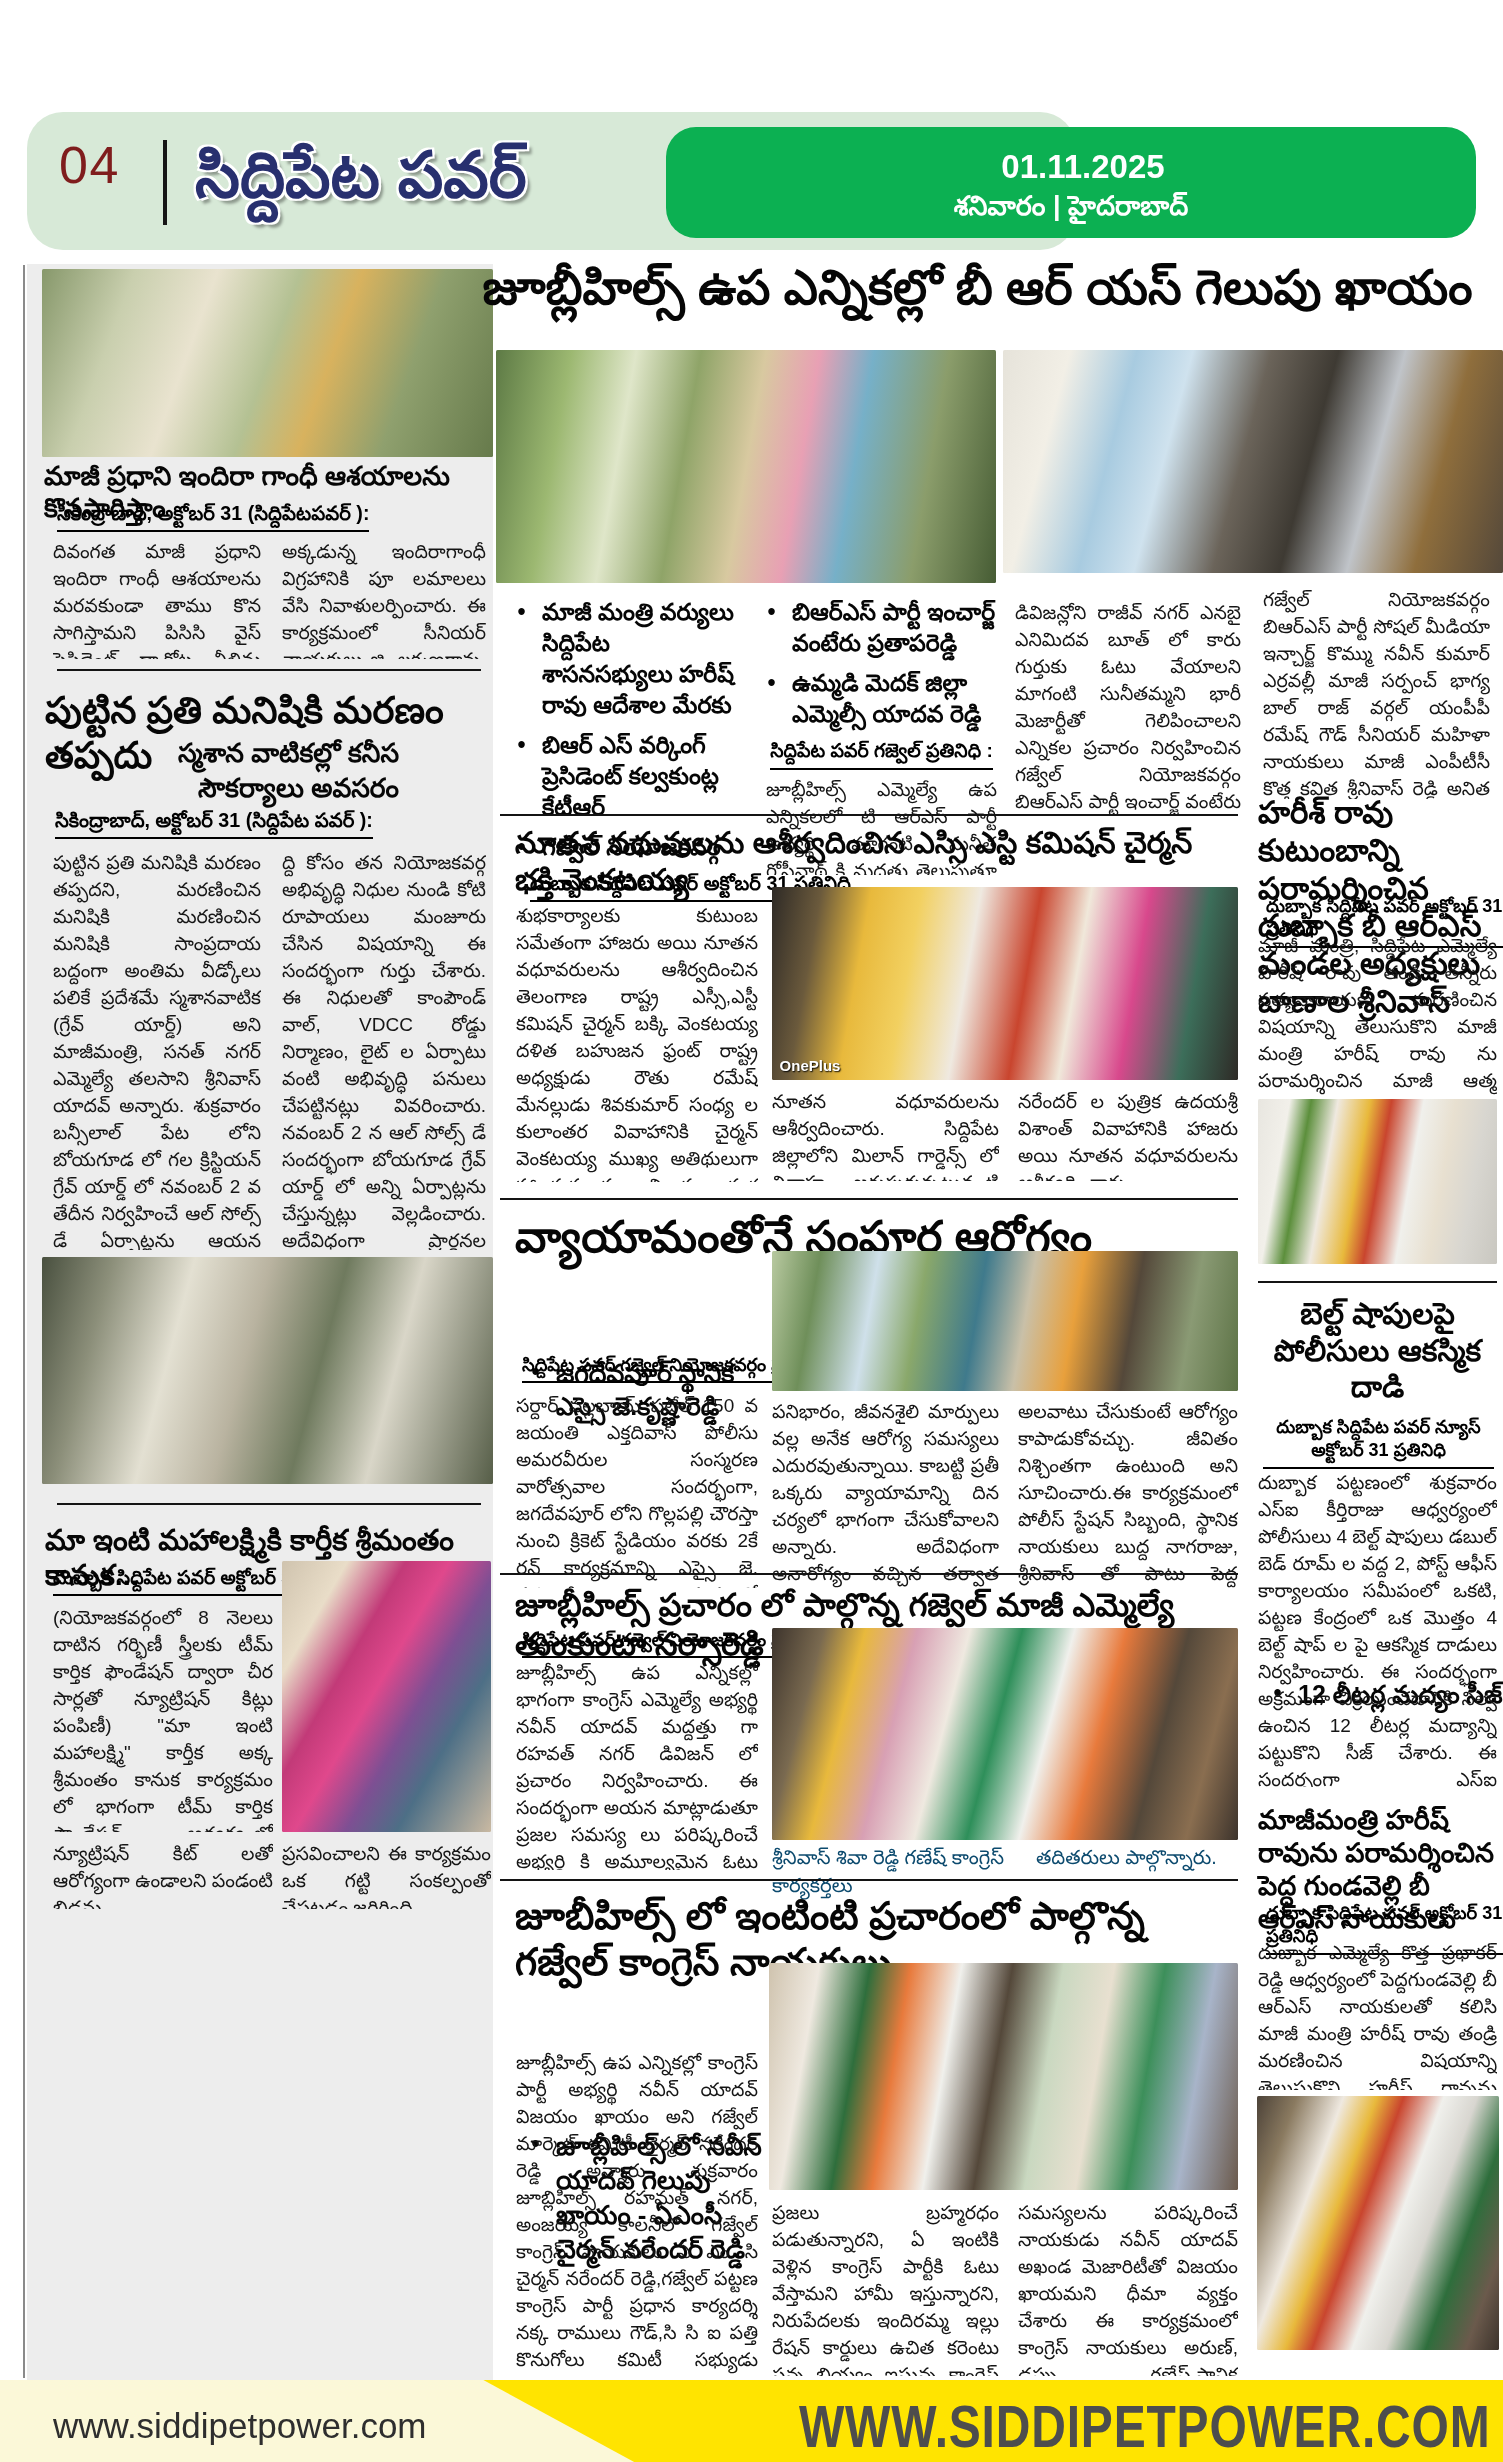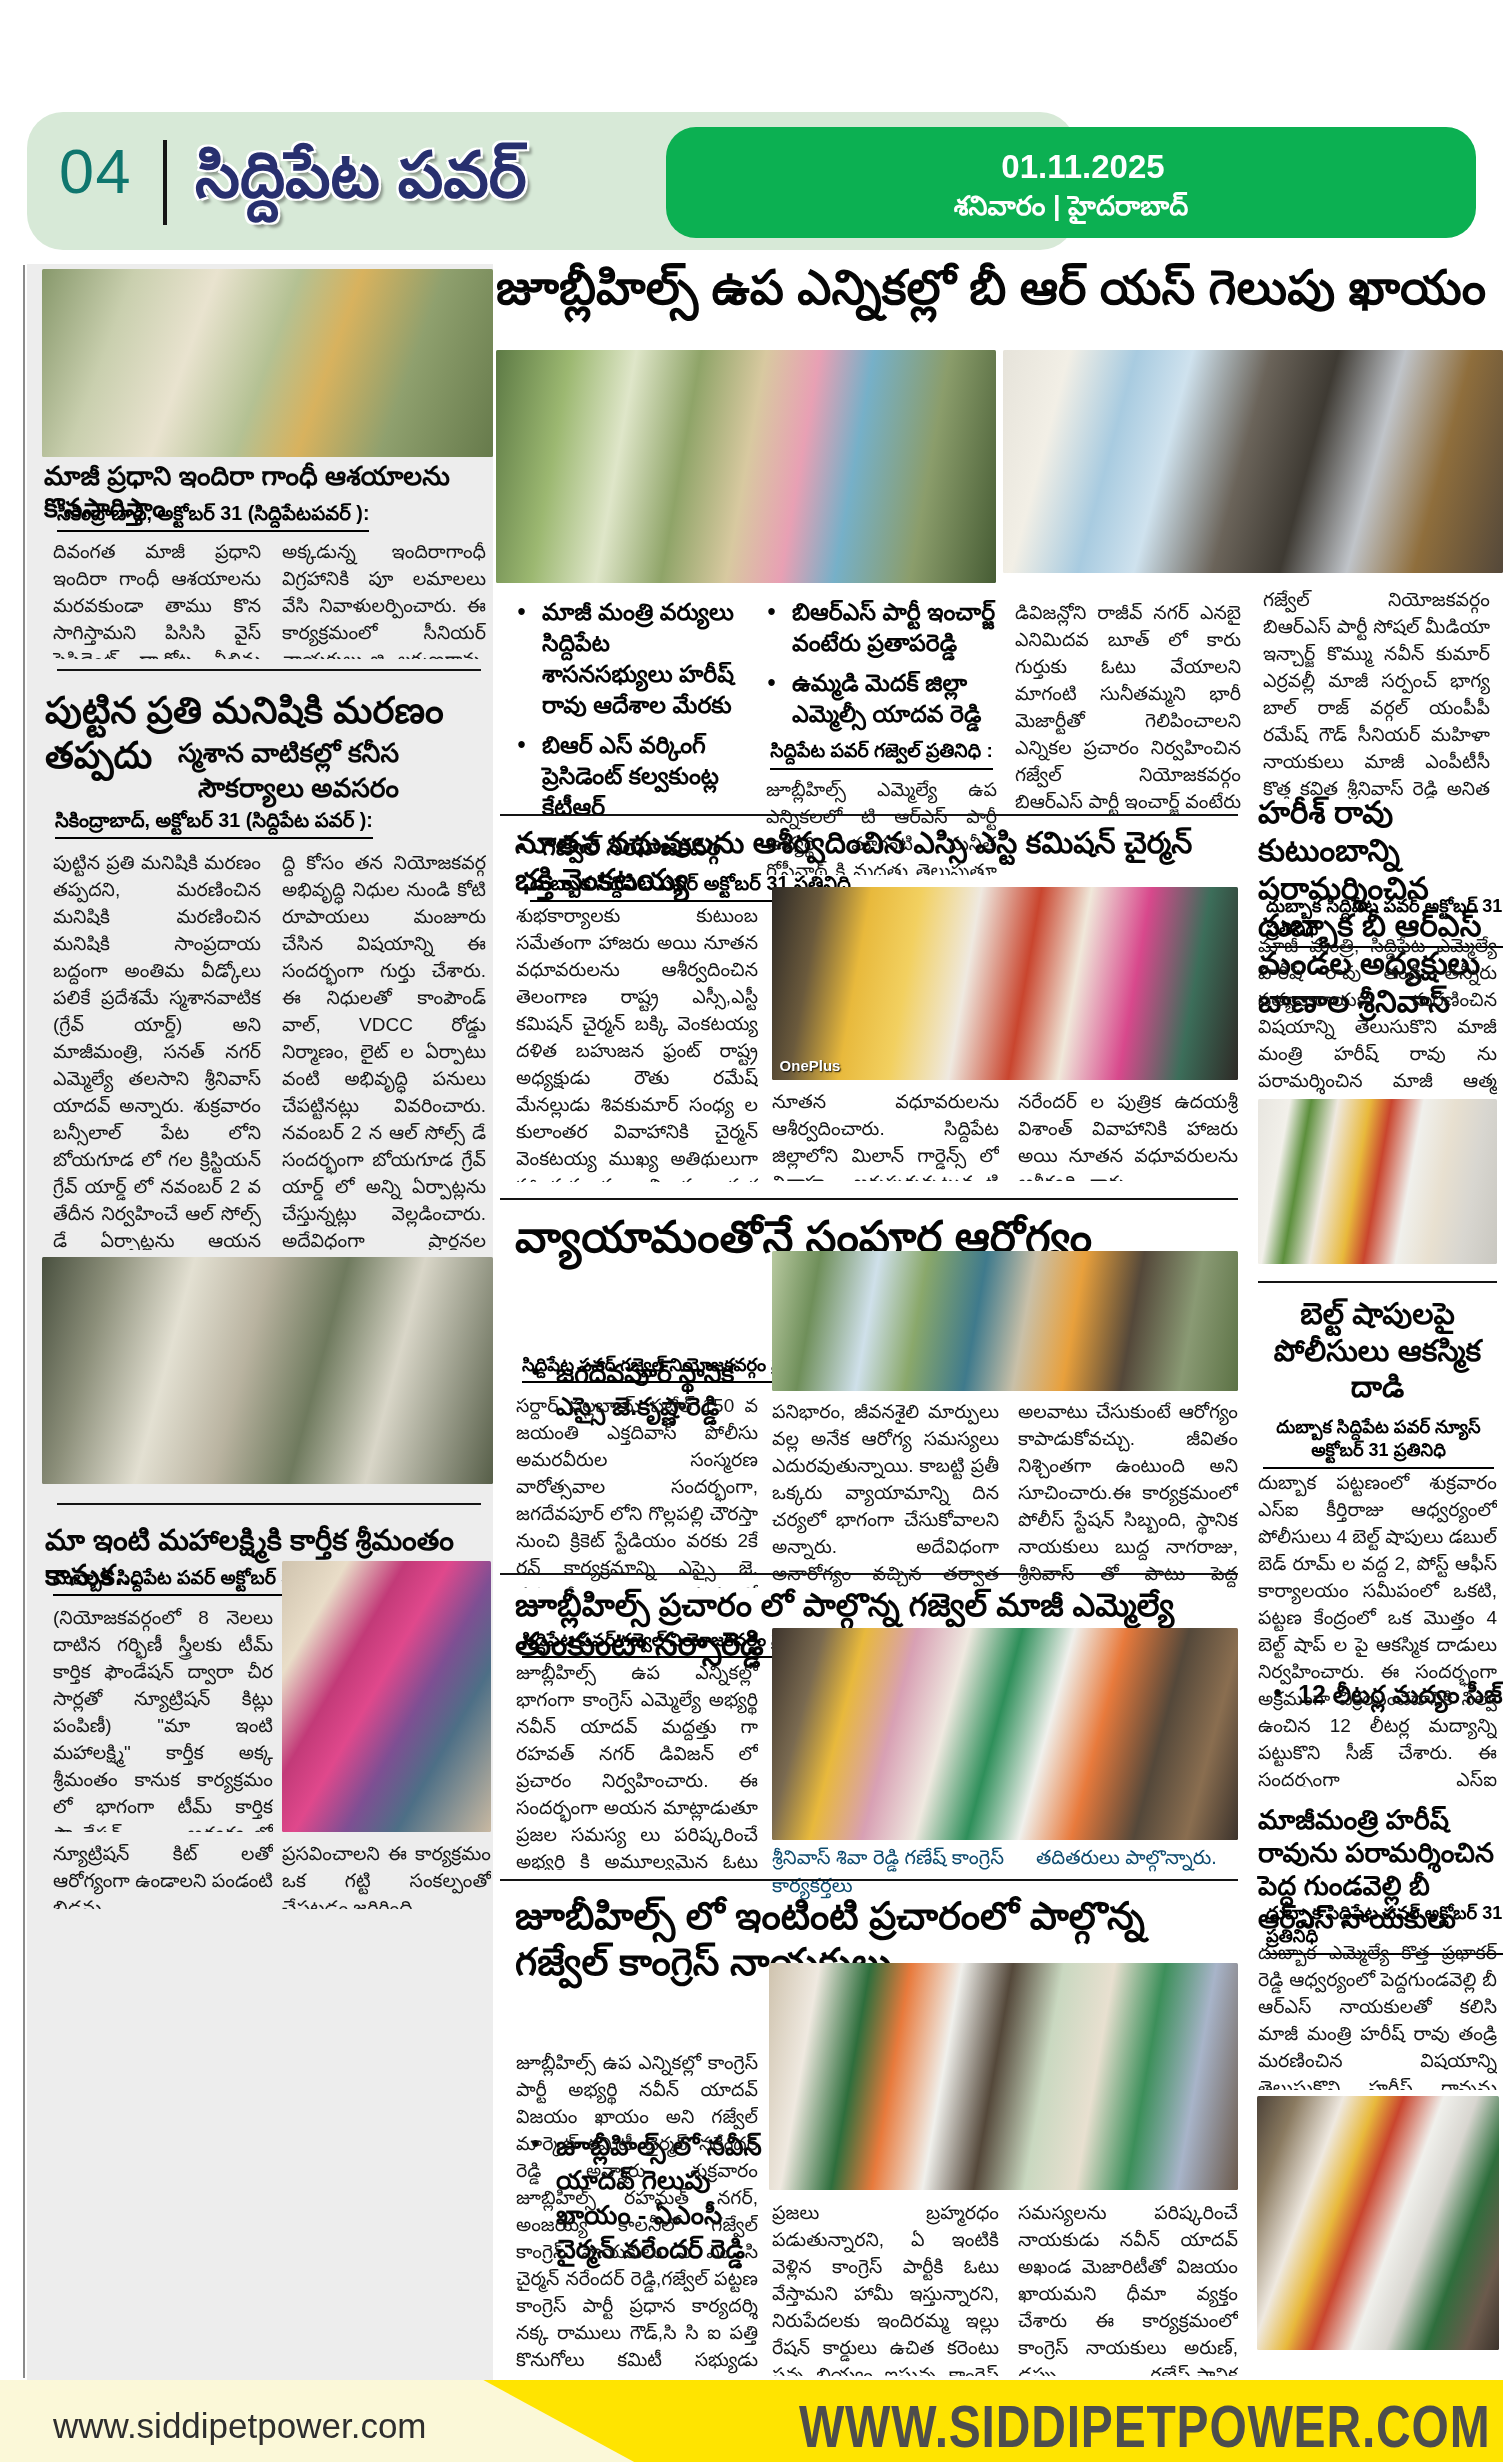--- a/index.html
+++ b/index.html
@@ -2,21 +2,21 @@
 <html style="font-size:12px"><head>
 <meta charset="utf-8">
 <style>
   html,body{margin:0;padding:0;background:#ffffff;}
   #page{position:relative;width:1503px;height:2462px;background:#ffffff;overflow:hidden;
         font-family:"Liberation Sans","DejaVu Sans",sans-serif;color:#111;}
   .abs{position:absolute;}
   
   .hdr-light{background:#d7e9d7;border-radius:36px;}
   .hdr-green{background:#0cb052;border-radius:30px;}
-  .pageno{font-size:63px;font-weight:300;color:#0f766e;letter-spacing:1.5px;}
+  .pageno{font-size:52px;font-weight:300;color:#7f1d1d;letter-spacing:1.5px;}
   .hdr-bar{background:#161616;}
   .masthead{font-size:64px;font-weight:800;color:#28306f;
             text-shadow:2.3px 2.3px 0 #fff,-2.3px -2.3px 0 #fff,2.3px -2.3px 0 #fff,-2.3px 2.3px 0 #fff,4.5px 4.5px 3px rgba(0,0,0,.35);}
   .hdr-date{font-size:33px;font-weight:600;color:#fff;text-align:center;padding-left:24px;}
   .hdr-day{font-size:27px;font-weight:700;color:#fff;text-align:center;margin-top:4.5px;}
   
   .gray-panel{background:#ededed;}
   .rule{background:#141414;height:2.3px;}
   .vrule{background:#8a8a8a;width:2.3px;}
   
@@ -89,21 +89,21 @@
 
   <div class="abs photo" style="left:282px;top:1561px;width:209px;height:271px;
        background:linear-gradient(120deg,#cfc3ae 0%,#e9ddc8 18%,#c23a78 34%,#e0488c 46%,#7e4f93 60%,#4d6f86 74%,#c9b9a2 100%),#b98aa0;"></div>
   <div class="abs bodytxt" style="left:53px;top:1841px;width:220px;height:68px;">న్యూట్రిషన్ కిట్ లతో ఆరోగ్యంగా ఉండాలని పండంటి బిడ్డను</div>
   <div class="abs bodytxt" style="left:282px;top:1841px;width:209px;height:68px;">ప్రసవించాలని ఈ కార్యక్రమం ఒక గట్టి సంకల్పంతో చేపట్టడం జరిగింది.</div>
 
   <div class="abs photo" style="left:42px;top:1946px;width:451px;height:432px;
        background:linear-gradient(115deg,#3f5c33 0%,#6c8f50 12%,#e23a8c 30%,#f06aa8 44%,#b2247c 58%,#8c5fa0 70%,#béanull 0,#c9a2b8 84%,#51703f 100%),
        linear-gradient(115deg,#3f5c33 0%,#6c8f50 12%,#e23a8c 30%,#f06aa8 44%,#b2247c 58%,#8c5fa0 72%,#c9a2b8 86%,#51703f 100%),#c05a92;"></div>
 
-  <div class="abs headline" style="left:496px;top:259px;width:1003px;font-size:48px;text-align:left;">జూబ్లీహిల్స్ ఉప ఎన్నికల్లో బీ ఆర్ యస్ గెలుపు ఖాయం</div>
+  <div class="abs headline" style="left:476px;top:259px;width:1003px;font-size:48px;text-align:center;">జూబ్లీహిల్స్ ఉప ఎన్నికల్లో బీ ఆర్ యస్ గెలుపు ఖాయం</div>
 
   <div class="abs photo" style="left:496px;top:350px;width:500px;height:233px;
        background:linear-gradient(100deg,#5d7a45 0%,#9cb871 14%,#dfe6c9 26%,#8fa468 38%,#d8c9a0 50%,#e8a0b4 60%,#76b0c8 70%,#8b9d6b 84%,#465c34 100%),#7e9259;"></div>
   <div class="abs photo" style="left:1003px;top:350px;width:500px;height:223px;
        background:linear-gradient(105deg,#e6e3da 0%,#f2efe6 12%,#a8cbe0 24%,#cfe2ee 34%,#6b645a 48%,#3e3a33 60%,#c0c4c9 72%,#8f6e3c 84%,#54483a 100%),#9a948a;"></div>
 
   <div class="abs" style="left:516px;top:597px;width:227px;">
     <div class="bullet-item">మాజీ మంత్రి వర్యులు సిద్దిపేట శాసనసభ్యులు హరీష్ రావు ఆదేశాల మేరకు</div>
     <div class="bullet-item">బిఆర్ ఎస్ వర్కింగ్ ప్రెసిడెంట్ కల్వకుంట్ల కేటీఆర్</div>
     <div class="bullet-item">గజ్వేల్ నియోజకవర్గ</div>

